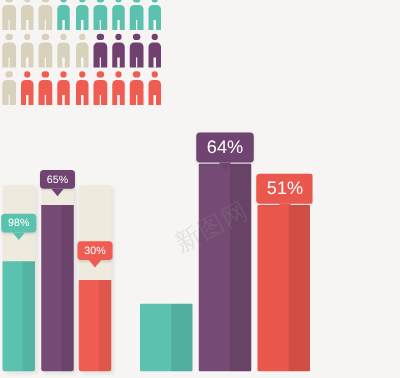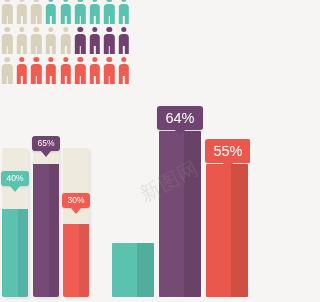--- a/index.html
+++ b/index.html
@@ -251,21 +251,21 @@
         <div class="shade"></div>
       </div>
     </div>
     <div class="track" style="left:63px;">
       <div class="fill" style="height:49%;background:#ef5d52;">
         <div class="shade"></div>
       </div>
     </div>
 
     <div class="tag tag-sm" style="left:1px;top:25px;background:#5bc2b0;color:#5bc2b0;">
-      <span>40%</span>
+      <span>98%</span>
     </div>
     <div class="tag tag-sm" style="left:32px;top:-10px;background:#6f4470;color:#6f4470;">
       <span>65%</span>
     </div>
     <div class="tag tag-sm" style="left:62px;top:47px;background:#ef5d52;color:#ef5d52;">
       <span>30%</span>
     </div>
   </div>
 
   <div id="right-chart">
@@ -277,19 +277,19 @@
       <div class="shade"></div>
     </div>
     <div class="gbar" style="left:94px;height:133px;background:#e9574d;">
       <div class="shade"></div>
     </div>
 
     <div class="tag tag-lg" style="left:45px;top:-14px;background:#6f4470;color:#6f4470;">
       <span>64%</span>
     </div>
     <div class="tag tag-lg" style="left:93px;top:19px;background:#e9574d;color:#e9574d;">
-      <span>55%</span>
+      <span>51%</span>
     </div>
   </div>
 
   <div id="watermark">新图网</div>
 
 </div>
 
 </body></html>

